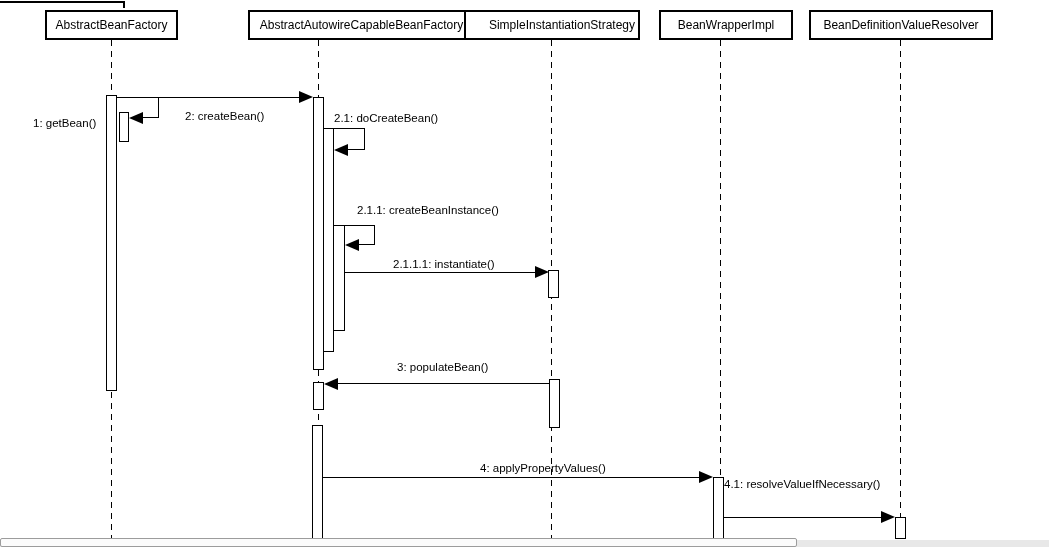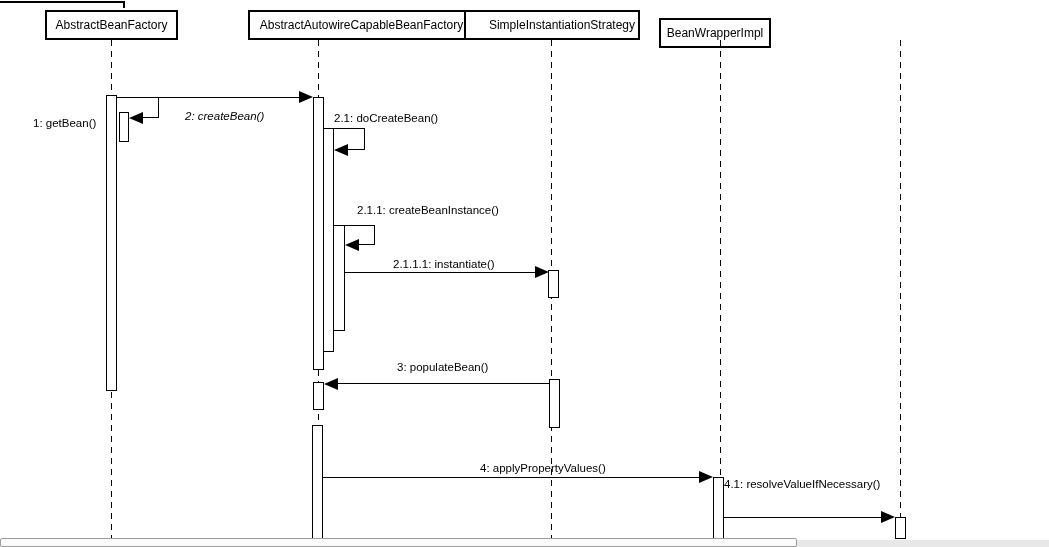--- a/index.html
+++ b/index.html
@@ -37,22 +37,25 @@
 
   <div class="box" style="left:45px;width:133px;">
     <span>AbstractBeanFactory</span>
   </div>
   <div class="box" style="left:205px;width:227px;margin-left:43px;">
     <span>AbstractAutowireCapableBeanFactory</span>
   </div>
   <div class="box" style="left:464px;width:176px;padding-left:20px;">
     <span>SimpleInstantiationStrategy</span>
   </div>
-  <div class="box" style="left:659px;width:112px;margin-top:8px;">
+  <div class="box" style="left:659px;width:134px;">
     <span>BeanWrapperImpl</span>
+  </div>
+  <div class="box" style="left:809px;width:184px;">
+    <span>BeanDefinitionValueResolver</span>
   </div>
 
   <div class="lifeline" style="left:111px;"></div>
   <div class="lifeline" style="left:318px;"></div>
   <div class="lifeline" style="left:551px;"></div>
   <div class="lifeline" style="left:720px;"></div>
   <div class="lifeline" style="left:900px;"></div>
 
   <div class="bar" style="left:106px;top:95px;width:11px;height:296px;"></div>
   <div class="bar" style="left:313px;top:97px;width:11px;height:273px;"></div>
@@ -67,21 +70,21 @@
   <div class="bar" style="left:895px;top:517px;width:11px;height:22px;"></div>
 
   <div class="hline" style="left:117px;top:97px;width:41px;"></div>
   <div class="vline" style="left:158px;top:97px;height:21px;"></div>
   <div class="hline" style="left:142px;top:117px;width:16px;"></div>
   <div class="arrow-l" style="left:129px;top:112px;"></div>
   <div class="msg-label" style="left:33px;top:117px;">1: getBean()</div>
 
   <div class="hline" style="left:117px;top:97px;width:182px;"></div>
   <div class="arrow-r" style="left:299px;top:91px;"></div>
-  <div class="msg-label" style="left:185px;top:110px;font-style:italic;">2: createBean()</div>
+  <div class="msg-label" style="left:185px;top:110px;">2: createBean()</div>
 
   <div class="hline" style="left:324px;top:128px;width:40px;"></div>
   <div class="vline" style="left:364px;top:128px;height:22px;"></div>
   <div class="hline" style="left:348px;top:149px;width:16px;"></div>
   <div class="arrow-l" style="left:334px;top:144px;"></div>
   <div class="msg-label" style="left:334px;top:112px;">2.1: doCreateBean()</div>
 
   <div class="hline" style="left:334px;top:225px;width:40px;"></div>
   <div class="vline" style="left:374px;top:225px;height:20px;"></div>
   <div class="hline" style="left:359px;top:244px;width:15px;"></div>

